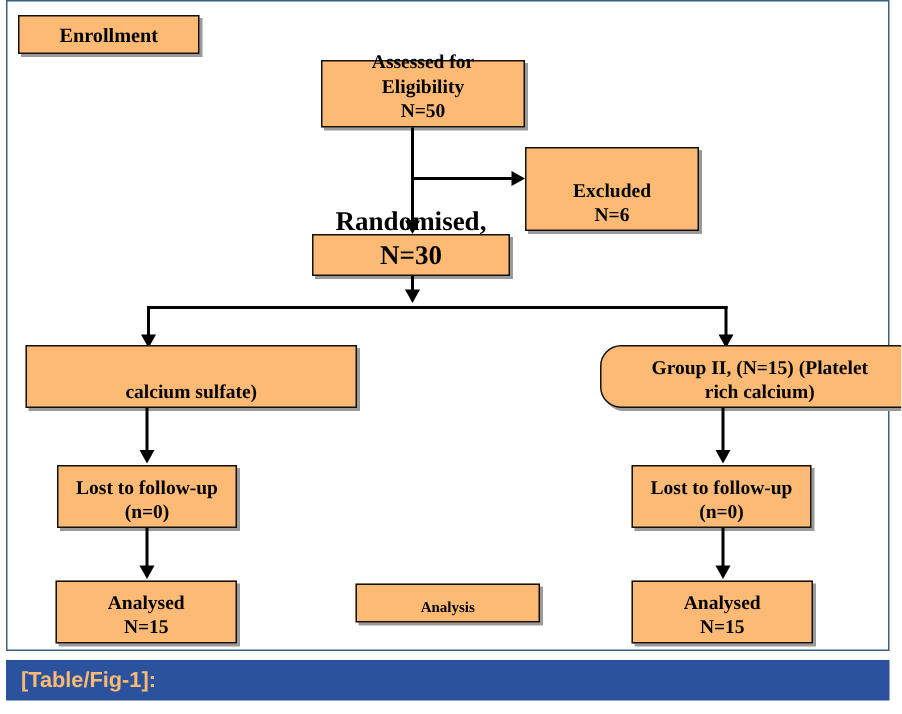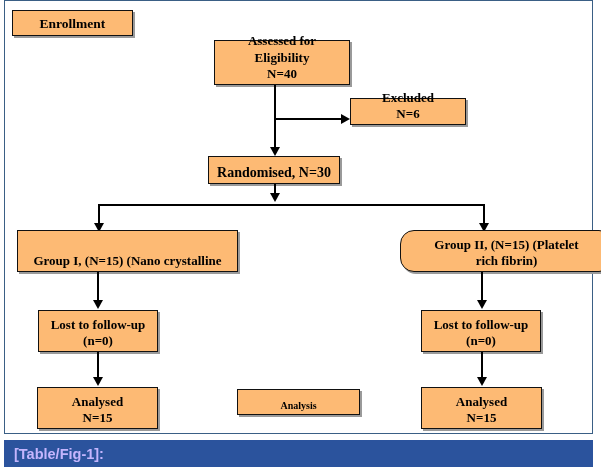--- a/index.html
+++ b/index.html
@@ -75,21 +75,21 @@
   }
 
   
   #caption-bar {
     position: absolute;
     left: 4px;
     top: 440px;
     width: 589px;
     height: 27px;
     background: #2b539d;
-    color: #c4b5fd;
+    color: #fdba74;
     font-family: "Liberation Sans", "DejaVu Sans", sans-serif;
     font-size: 14.5px;
     display: flex;
     align-items: center;
     padding-left: 10px;
     box-sizing: border-box;
     white-space: nowrap;
   }
   #caption-bar .cap-label { font-weight: bold; margin-right: 6px; }
   #caption-bar .cap-text  { font-weight: normal; }
@@ -101,63 +101,64 @@
 
   <div id="figure-frame"></div>
 
   <div class="node" style="left:12px; top:10px; width:121px; height:26px; font-size:13.5px;">
     <span class="txt">Enrollment</span>
   </div>
 
   <div class="node" style="left:214px; top:40px; width:136px; height:45px; font-size:13px;">
     <span class="txt">
       <span>Assessed for Eligibility</span><br>
-      <span>N=40</span>
+      <span>N=50</span>
     </span>
   </div>
 
   <div class="vline" style="left:274px; top:85px; height:66px;"></div>
   <div class="arrow-down" style="left:270px; top:147px;"></div>
 
   <div class="hline" style="left:274px; top:118px; width:68px;"></div>
   <div class="arrow-right" style="left:341px; top:114px;"></div>
 
-  <div class="node" style="left:350px; top:98px; width:116px; height:27px; font-size:13px;">
+  <div class="node" style="left:350px; top:98px; width:116px; height:56px; font-size:13px;">
     <span class="txt">
       <span>Excluded</span><br>
       <span>N=6</span>
     </span>
   </div>
 
-  <div class="node" style="left:208px; top:156px; width:132px; height:28px; font-size:14px;">
+  <div class="node" style="left:208px; top:156px; width:132px; height:28px; font-size:18px;">
     <span class="txt">Randomised, N=30</span>
   </div>
 
   <div class="vline" style="left:274px; top:184px; height:14px;"></div>
   <div class="arrow-down" style="left:270px; top:193px;"></div>
 
   <div class="hline" style="left:98px; top:204px; width:387px;"></div>
 
   <div class="vline" style="left:98px; top:204px; height:24px;"></div>
   <div class="arrow-down" style="left:94px; top:223px;"></div>
 
   <div class="vline" style="left:483px; top:204px; height:24px;"></div>
   <div class="arrow-down" style="left:479px; top:223px;"></div>
 
   <div class="node" style="left:17px; top:230px; width:221px; height:42px; font-size:13px;">
     <span class="txt">
-      <span>Group I, (N=15) (Nano crystalline</span><br>
+      <br>
+      <span>calcium sulfate)</span>
     </span>
   </div>
 
 
   <div class="node" style="left:400px; top:230px; width:213px; height:42px; font-size:13px;border-radius:14px;">
     <span class="txt">
       <span>Group II, (N=15) (Platelet</span><br>
-      <span>rich fibrin)</span>
+      <span>rich calcium)</span>
     </span>
   </div>
 
   <div class="vline" style="left:97px; top:272px; height:32px;"></div>
   <div class="arrow-down" style="left:93px; top:300px;"></div>
 
   <div class="vline" style="left:481px; top:272px; height:32px;"></div>
   <div class="arrow-down" style="left:477px; top:300px;"></div>
 
   <div class="node" style="left:38px; top:310px; width:120px; height:42px; font-size:13px;">

